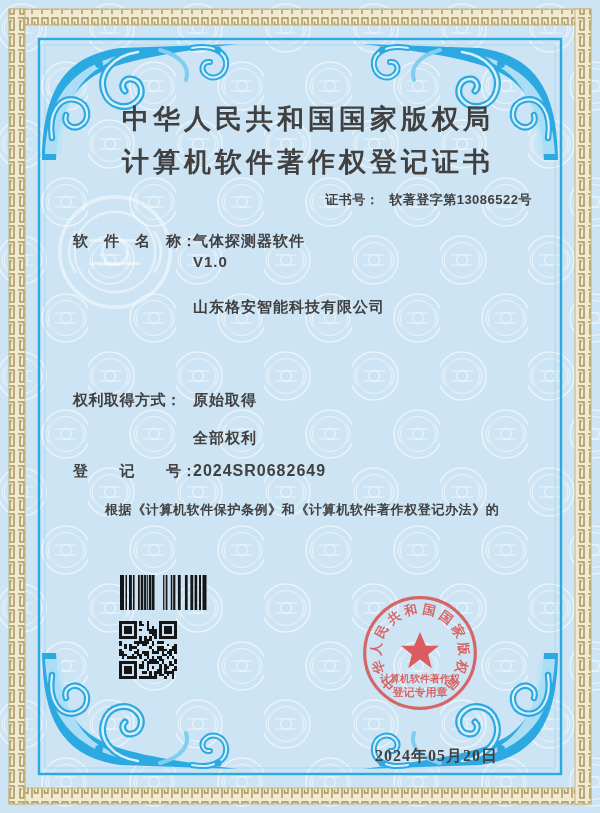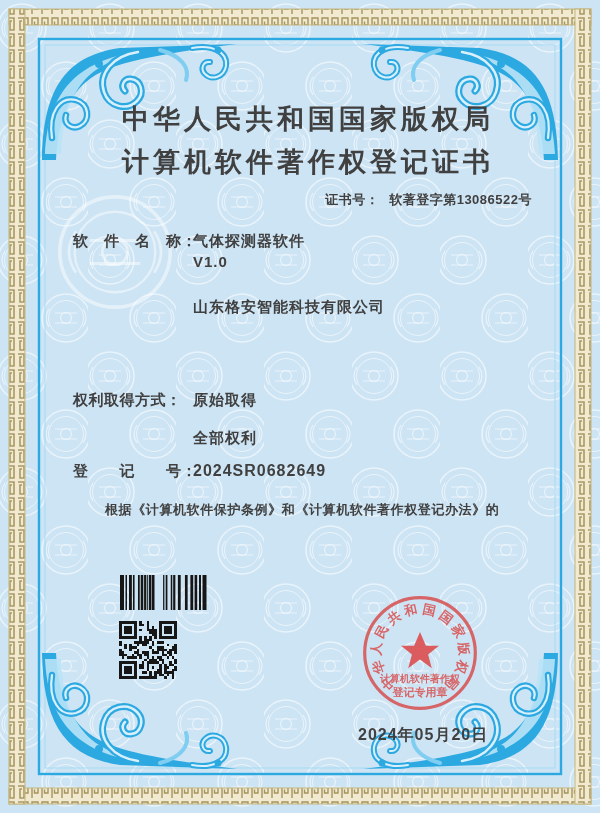--- a/index.html
+++ b/index.html
@@ -9,21 +9,21 @@
   .ct{position:absolute;z-index:2;color:#404040;font-weight:bold;white-space:nowrap;margin-left:8px;}
   .title{left:0;width:100%;text-align:center;font-size:27px;letter-spacing:4px;}
   .certno{right:68px;top:191px;font-size:13px;letter-spacing:.5px;}
   .certno .lab{margin-right:10px;}
   .flabel{left:65px;font-size:15px;letter-spacing:.5px;}
   .fvalue{left:185px;font-size:15px;letter-spacing:1px;}
   .stmt{font-size:13px;letter-spacing:.6px;}
   #seal-wrap{position:absolute;left:360px;top:593px;width:120px;height:120px;z-index:3;opacity:.88;}
   #barcode-box{position:absolute;left:120px;top:575px;width:88px;height:35px;z-index:2;}
   #qr-box{position:absolute;left:119px;top:621px;width:58px;height:58px;z-index:2;}
-  .date{left:350px;top:725px;width:140px;text-align:left;font-size:16px;letter-spacing:1px;z-index:4;}
+  .date{left:350px;top:746px;width:140px;text-align:right;font-size:16px;letter-spacing:1px;z-index:4;font-family:Liberation Serif, serif;}
 </style>
 </head>
 <body>
 
 <div id="page">
 
   <svg id="bg" width="600" height="813" viewBox="0 0 600 813" aria-hidden="true">
     <defs>
       <g id="emb" fill="none" stroke="#ffffff" stroke-opacity="0.55">
         <circle r="24" stroke-width="1.6"></circle>

